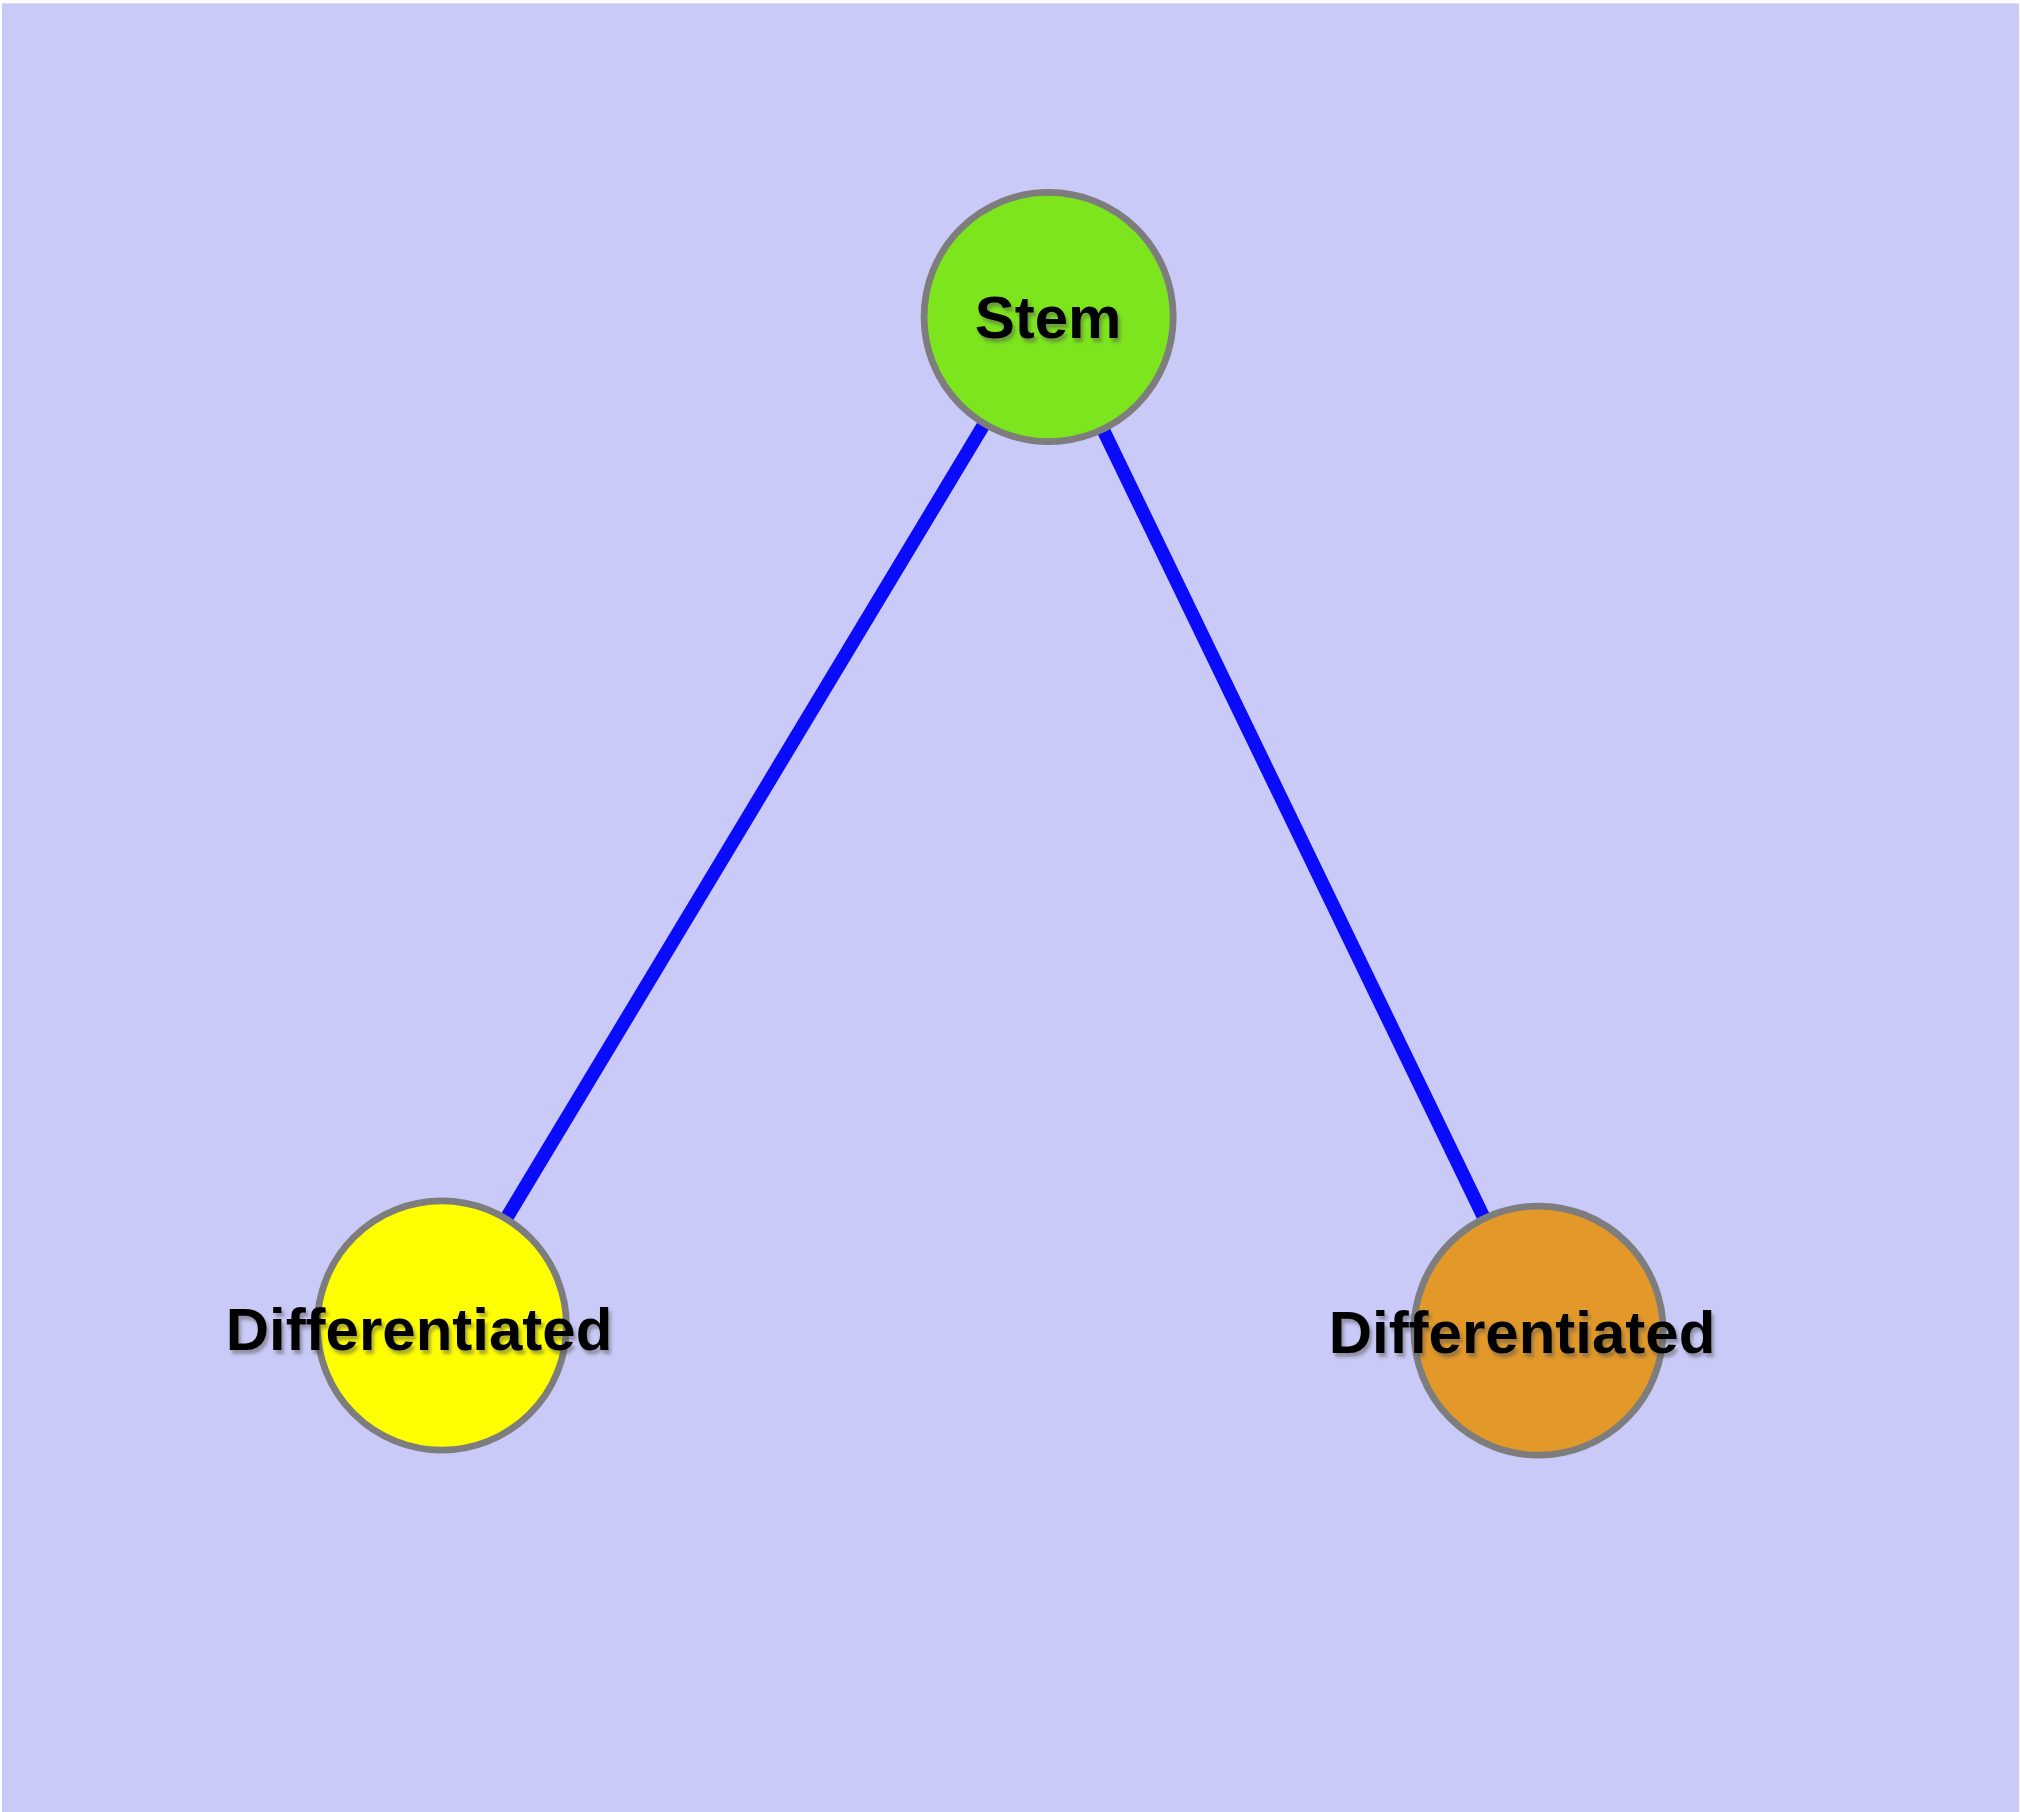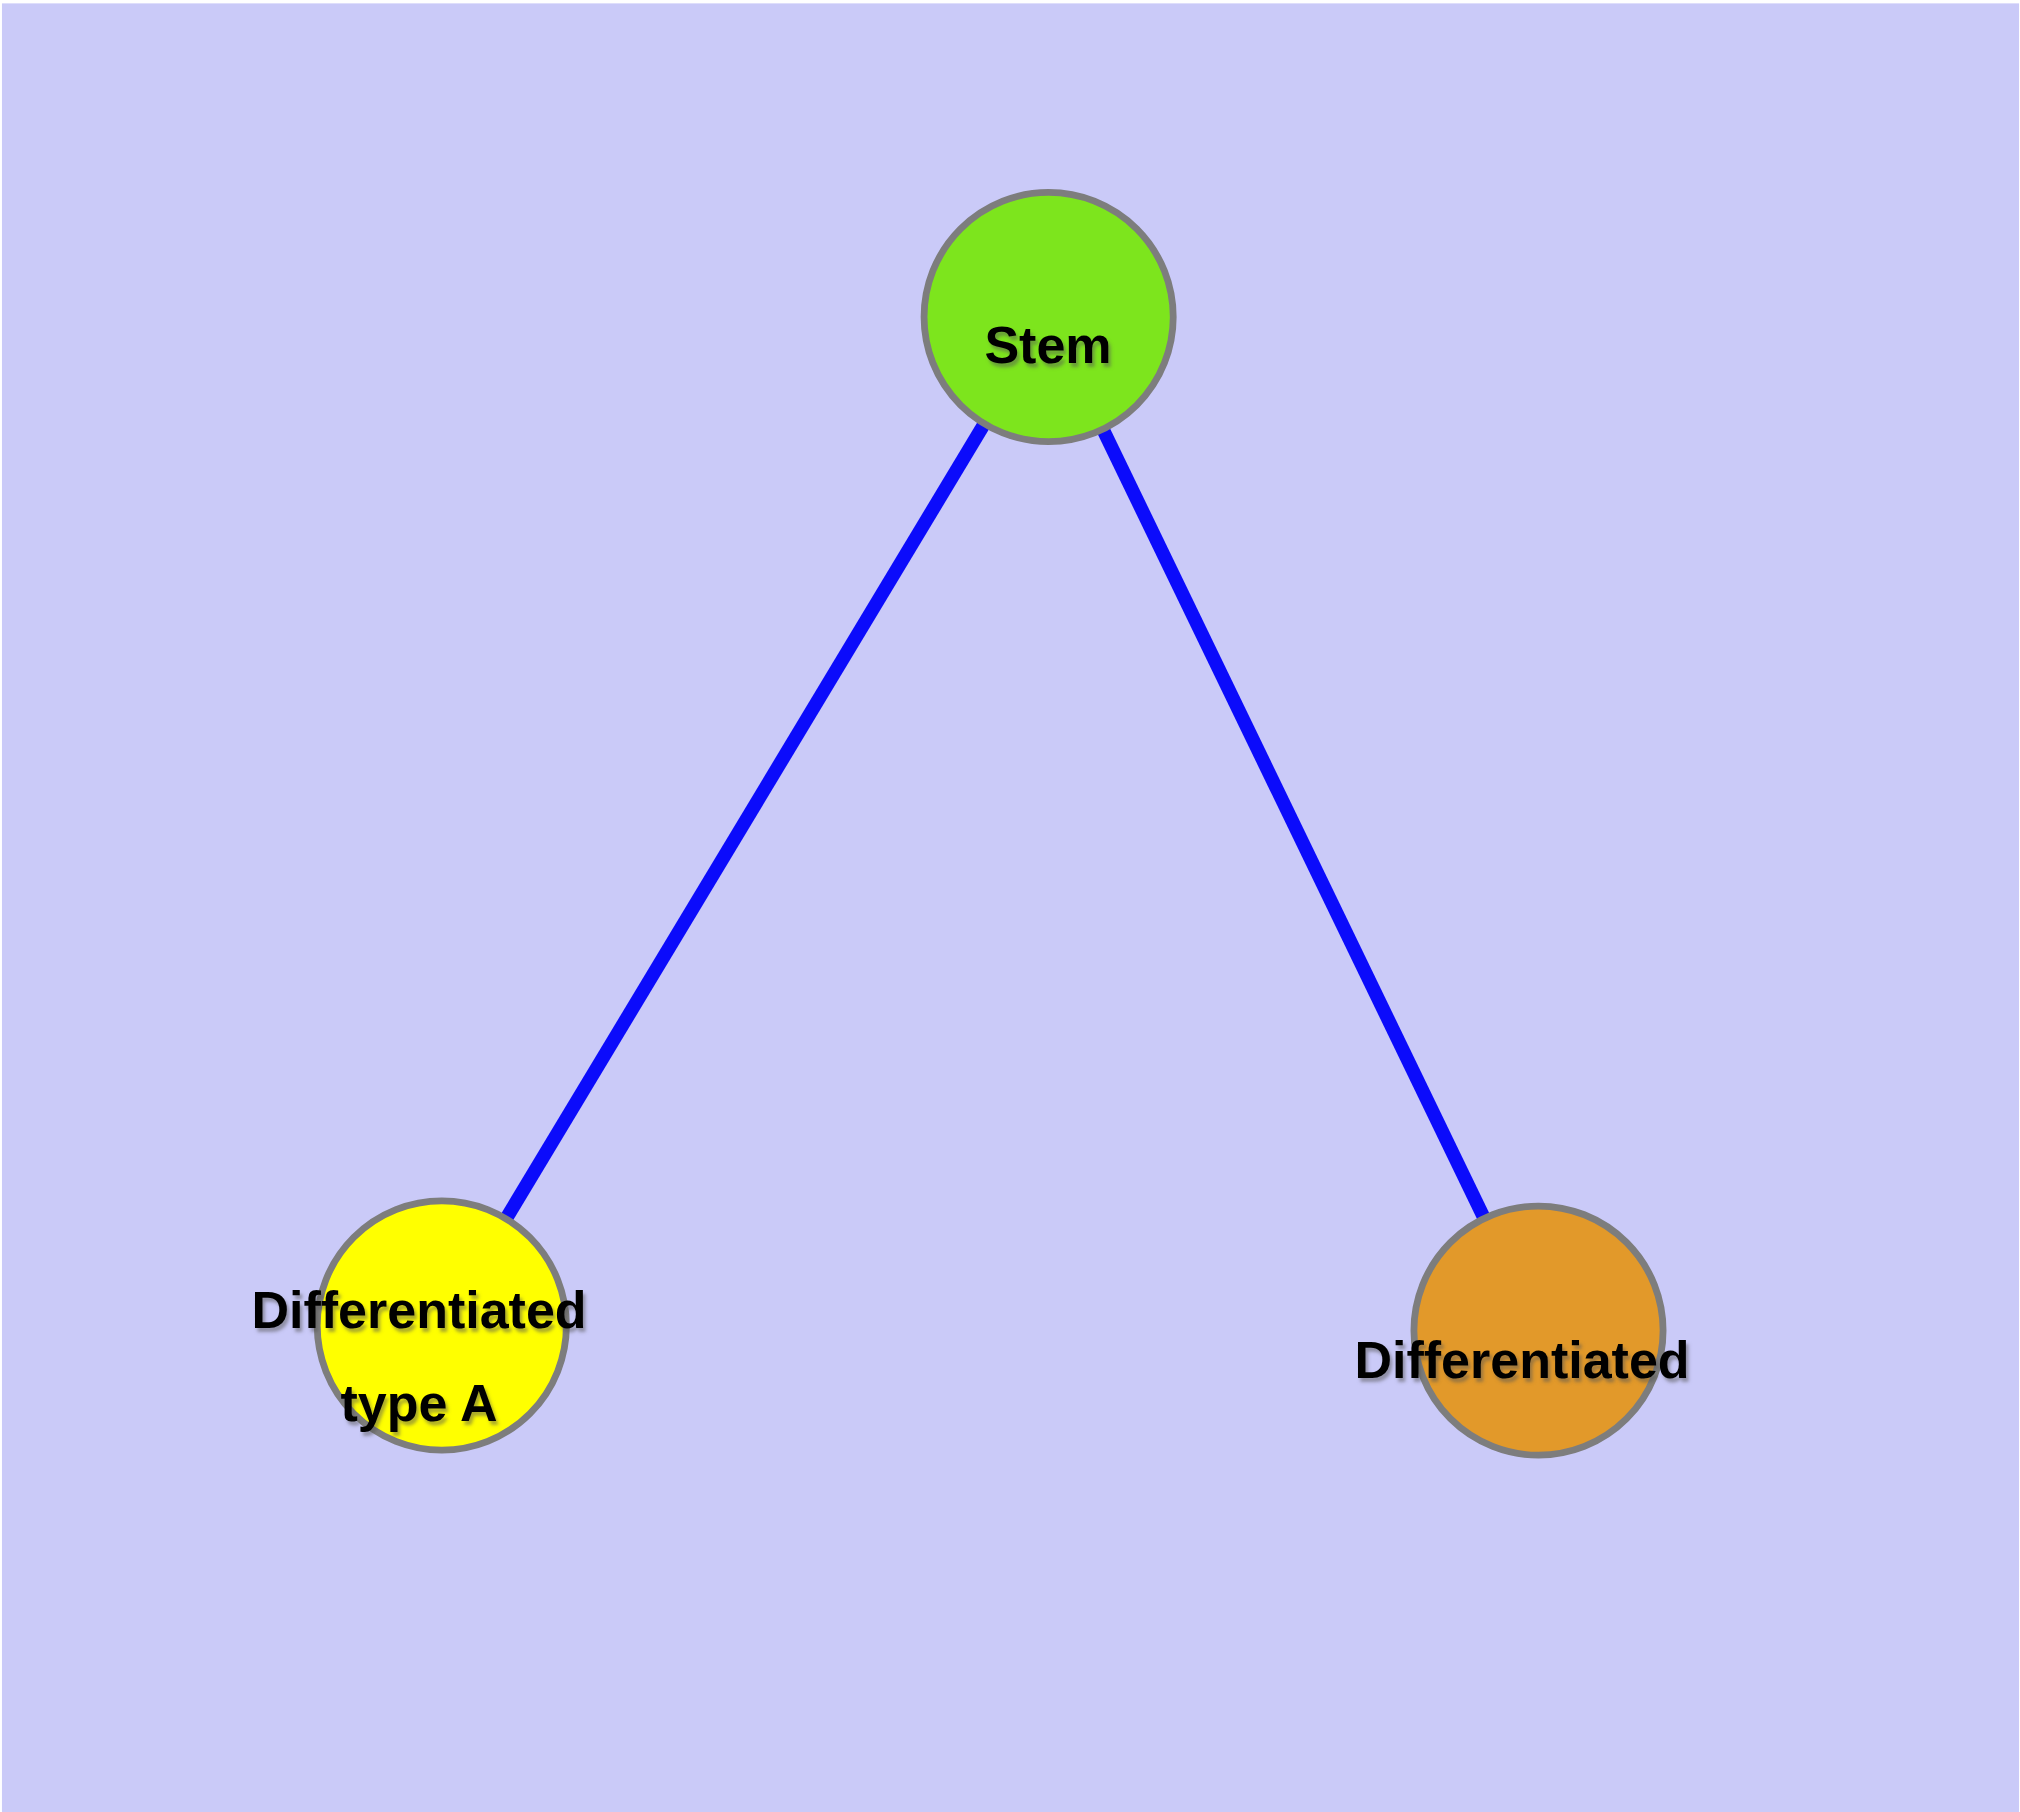--- a/index.html
+++ b/index.html
@@ -16,28 +16,26 @@
   }
   .graph-svg {
     position: absolute;
     left: 0;
     top: 0;
     display: block;
   }
   .node-label {
     position: absolute;
     transform: translate(-50%, -50%);
-    text-align: center;
     font-weight: bold;
-    font-size: 52px;
+    font-size: 60px;
     line-height: 93px;
     color: #000000;
     white-space: nowrap;
     text-shadow: 2.5px 4.2px 3.4px rgba(85, 85, 85, 0.50);
-    margin-top: 28px;
   }
 </style>
 </head>
 <body>
 
 <div class="stage">
 
   <svg class="graph-svg" width="2021" height="1812" viewBox="0 0 2384 2138">
 
     <rect x="2" y="4" width="2380" height="2134" fill="#cacaf8"></rect>
@@ -49,21 +47,20 @@
     <circle cx="521" cy="1564" r="147" stroke-width="8" fill="#ffff00" stroke="#7d7d7d"></circle>
     <circle cx="1815" cy="1570" r="147" stroke-width="8" fill="#e2992a" stroke="#7d7d7d"></circle>
   </svg>
 
   <div class="node-label" style="left:1048px; top:317px">
     <div>Stem</div>
   </div>
 
   <div class="node-label" style="left:419px; top:1329px">
     <div>Differentiated</div>
-    <div>type A</div>
   </div>
 
   <div class="node-label" style="left:1522px; top:1332px">
     <div>Differentiated</div>
   </div>
 
 </div>
 
 
 </body></html>

